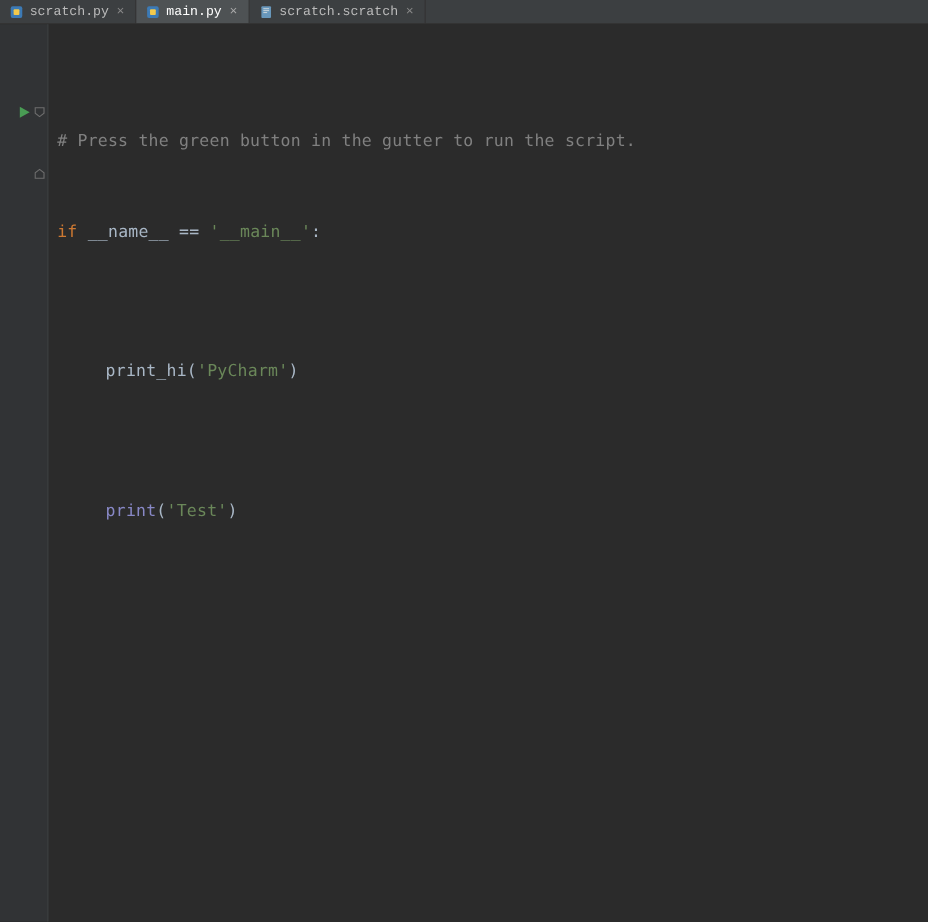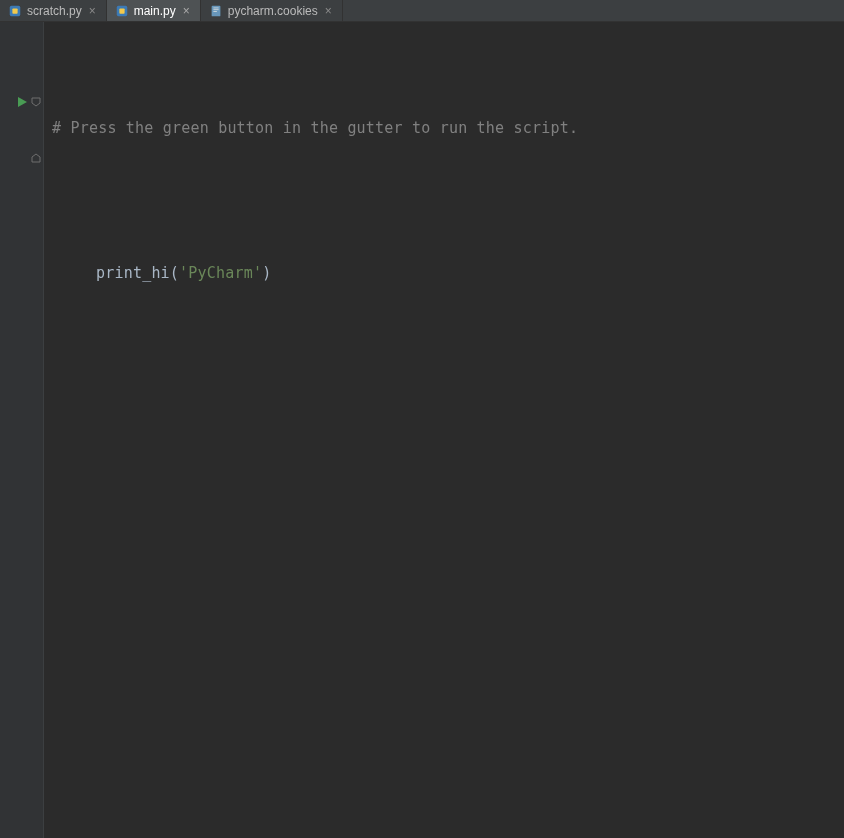--- a/index.html
+++ b/index.html
@@ -12,21 +12,21 @@
     overflow: hidden;
     color: #a9b7c6;
   }
 
   
   .tab-bar {
     display: flex;
     height: 22px;
     background: #3c3f41;
     border-bottom: 1px solid #323232;
-    font-family: Liberation Sans, sans-serif;
+    font-family: Liberation Mono, monospace;
     font-size: 12px;
     user-select: none;
   }
   .tab {
     display: flex;
     align-items: center;
     padding: 0 8px;
     gap: 5px;
     border-right: 1px solid #323232;
     color: #bbbbbb;
@@ -133,21 +133,21 @@
 
   <div class="tab">
     <span class="file-icon">
       <svg viewBox="0 0 16 16">
           <rect x="3" y="2" width="10" height="12" rx="1" fill="#6897bb"></rect>
           <rect x="5" y="4" width="6" height="1" fill="#cfd8dc"></rect>
           <rect x="5" y="6" width="6" height="1" fill="#cfd8dc"></rect>
           <rect x="5" y="8" width="4" height="1" fill="#cfd8dc"></rect>
         </svg>
     </span>
-    <span class="tab-label">pycharm.cookies</span>
+    <span class="tab-label">scratch.scratch</span>
     <span class="tab-close">×</span>
   </div>
 
 </div>
 
 <div class="editor">
 
   <div class="gutter">
 
     <div class="gutter-icon run-triangle" style="top:66px;">
@@ -166,23 +166,25 @@
       <svg class="fold-icon" viewBox="0 0 10 10">
           <path d="M1 9 H9 V4 L5 1 L1 4 Z" fill="none" stroke="#6e6e6e" stroke-width="1"></path>
         </svg>
     </div>
   </div>
 
   <div class="code">
 
     <div class="code-line indent1"><span class="cm"># Press the green button in the gutter to run the script.</span></div>
 
+    <div class="code-line indent1"><span class="kw">if</span><span class="id"> __name__ </span><span class="op">==</span><span class="st"> '__main__'</span><span class="op">:</span></div>
 
     <div class="code-line indent2"><span class="fn">print_hi</span><span class="op">(</span><span class="st">'PyCharm'</span><span class="op">)</span></div>
 
+    <div class="code-line indent2"><span class="bi">print</span><span class="op">(</span><span class="st">'Test'</span><span class="op">)</span></div>
 
     <div class="code-line"></div>
     <div class="code-line"></div>
     <div class="code-line"></div>
     <div class="code-line"></div>
 
 
     <div class="code-line"></div>
     
 

